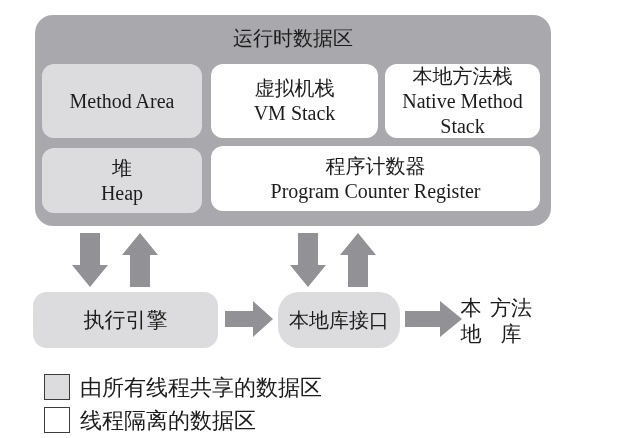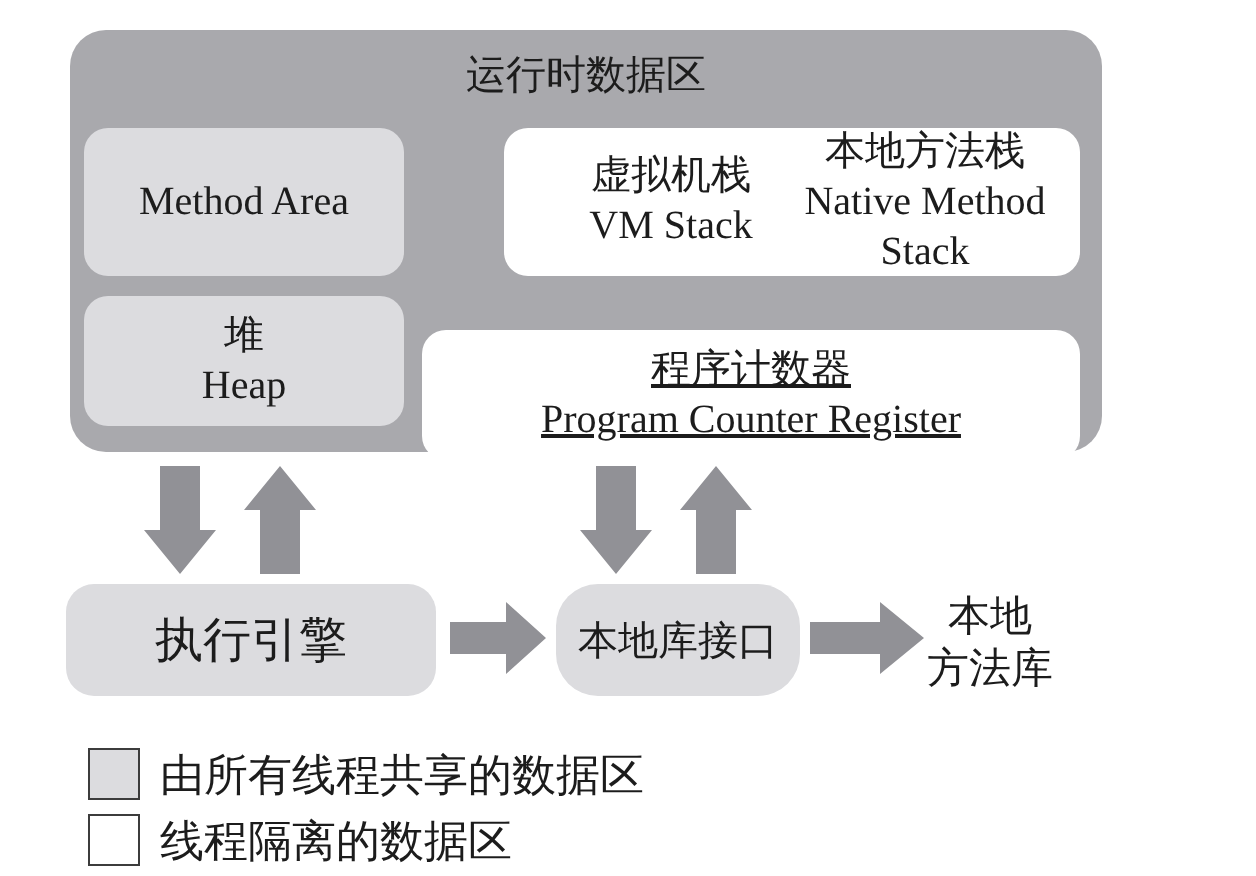--- a/index.html
+++ b/index.html
@@ -20,45 +20,45 @@
     font-size:20px;line-height:28px;
   }
   .area-box{
     border-radius:12px;
     display:flex;flex-direction:column;align-items:center;justify-content:center;
     text-align:center;font-size:20px;line-height:25px;
   }
   .area-box.shared{background:var(--shared_box,#dcdcdf);}
   .area-box.isolated{background:var(--isolated_box,#ffffff);}
   #box-method{left:7px;top:49px;width:160px;height:74px;}
-  #box-vmstack{left:176px;top:49px;width:167px;height:74px;margin-left:41px;}
+  #box-vmstack{left:176px;top:49px;width:167px;height:74px;}
   #box-native{left:350px;top:49px;width:155px;height:74px;padding:0 4px;box-sizing:border-box;}
   #box-heap{left:7px;top:133px;width:160px;height:65px;}
-  #box-pc{left:176px;top:150px;width:329px;height:65px;text-decoration:underline;}
+  #box-pc{left:176px;top:131px;width:329px;height:65px;}
   
   .arrow svg{display:block;}
   .arrow polygon{fill:var(--arrow_fill,#919196);}
   #arrow-down-1{left:72px;top:233px;}
   #arrow-up-1{left:122px;top:233px;}
   #arrow-down-2{left:290px;top:233px;}
   #arrow-up-2{left:340px;top:233px;}
   #arrow-right-1{left:225px;top:301px;}
   #arrow-right-2{left:405px;top:301px;}
   
   .flow-box{
     background:var(--shared_box,#dcdcdf);
     border-radius:14px;
     display:flex;align-items:center;justify-content:center;
-    font-size:24px;
+    font-size:21px;
   }
   #engine-box{left:33px;top:292px;width:185px;height:56px;}
   #interface-box{left:278px;top:292px;width:122px;height:56px;font-size:20px;border-radius:21px;}
   #native-lib-label{
     left:455px;top:293px;width:80px;height:56px;
-    display:flex;flex-direction:column;align-items:center;justify-content:center;
+    display:flex;align-items:center;justify-content:center;
     font-size:21px;line-height:26px;text-align:center;
   }
   
   .legend-swatch{
     width:26px;height:26px;box-sizing:border-box;
     border:1.5px solid #3c3c3c;
   }
   #legend-swatch-shared{left:44px;top:374px;background:var(--shared_box,#dcdcdf);}
   #legend-swatch-isolated{left:44px;top:407px;background:var(--isolated_box,#ffffff);}
   .legend-label{font-size:22px;line-height:26px;}

